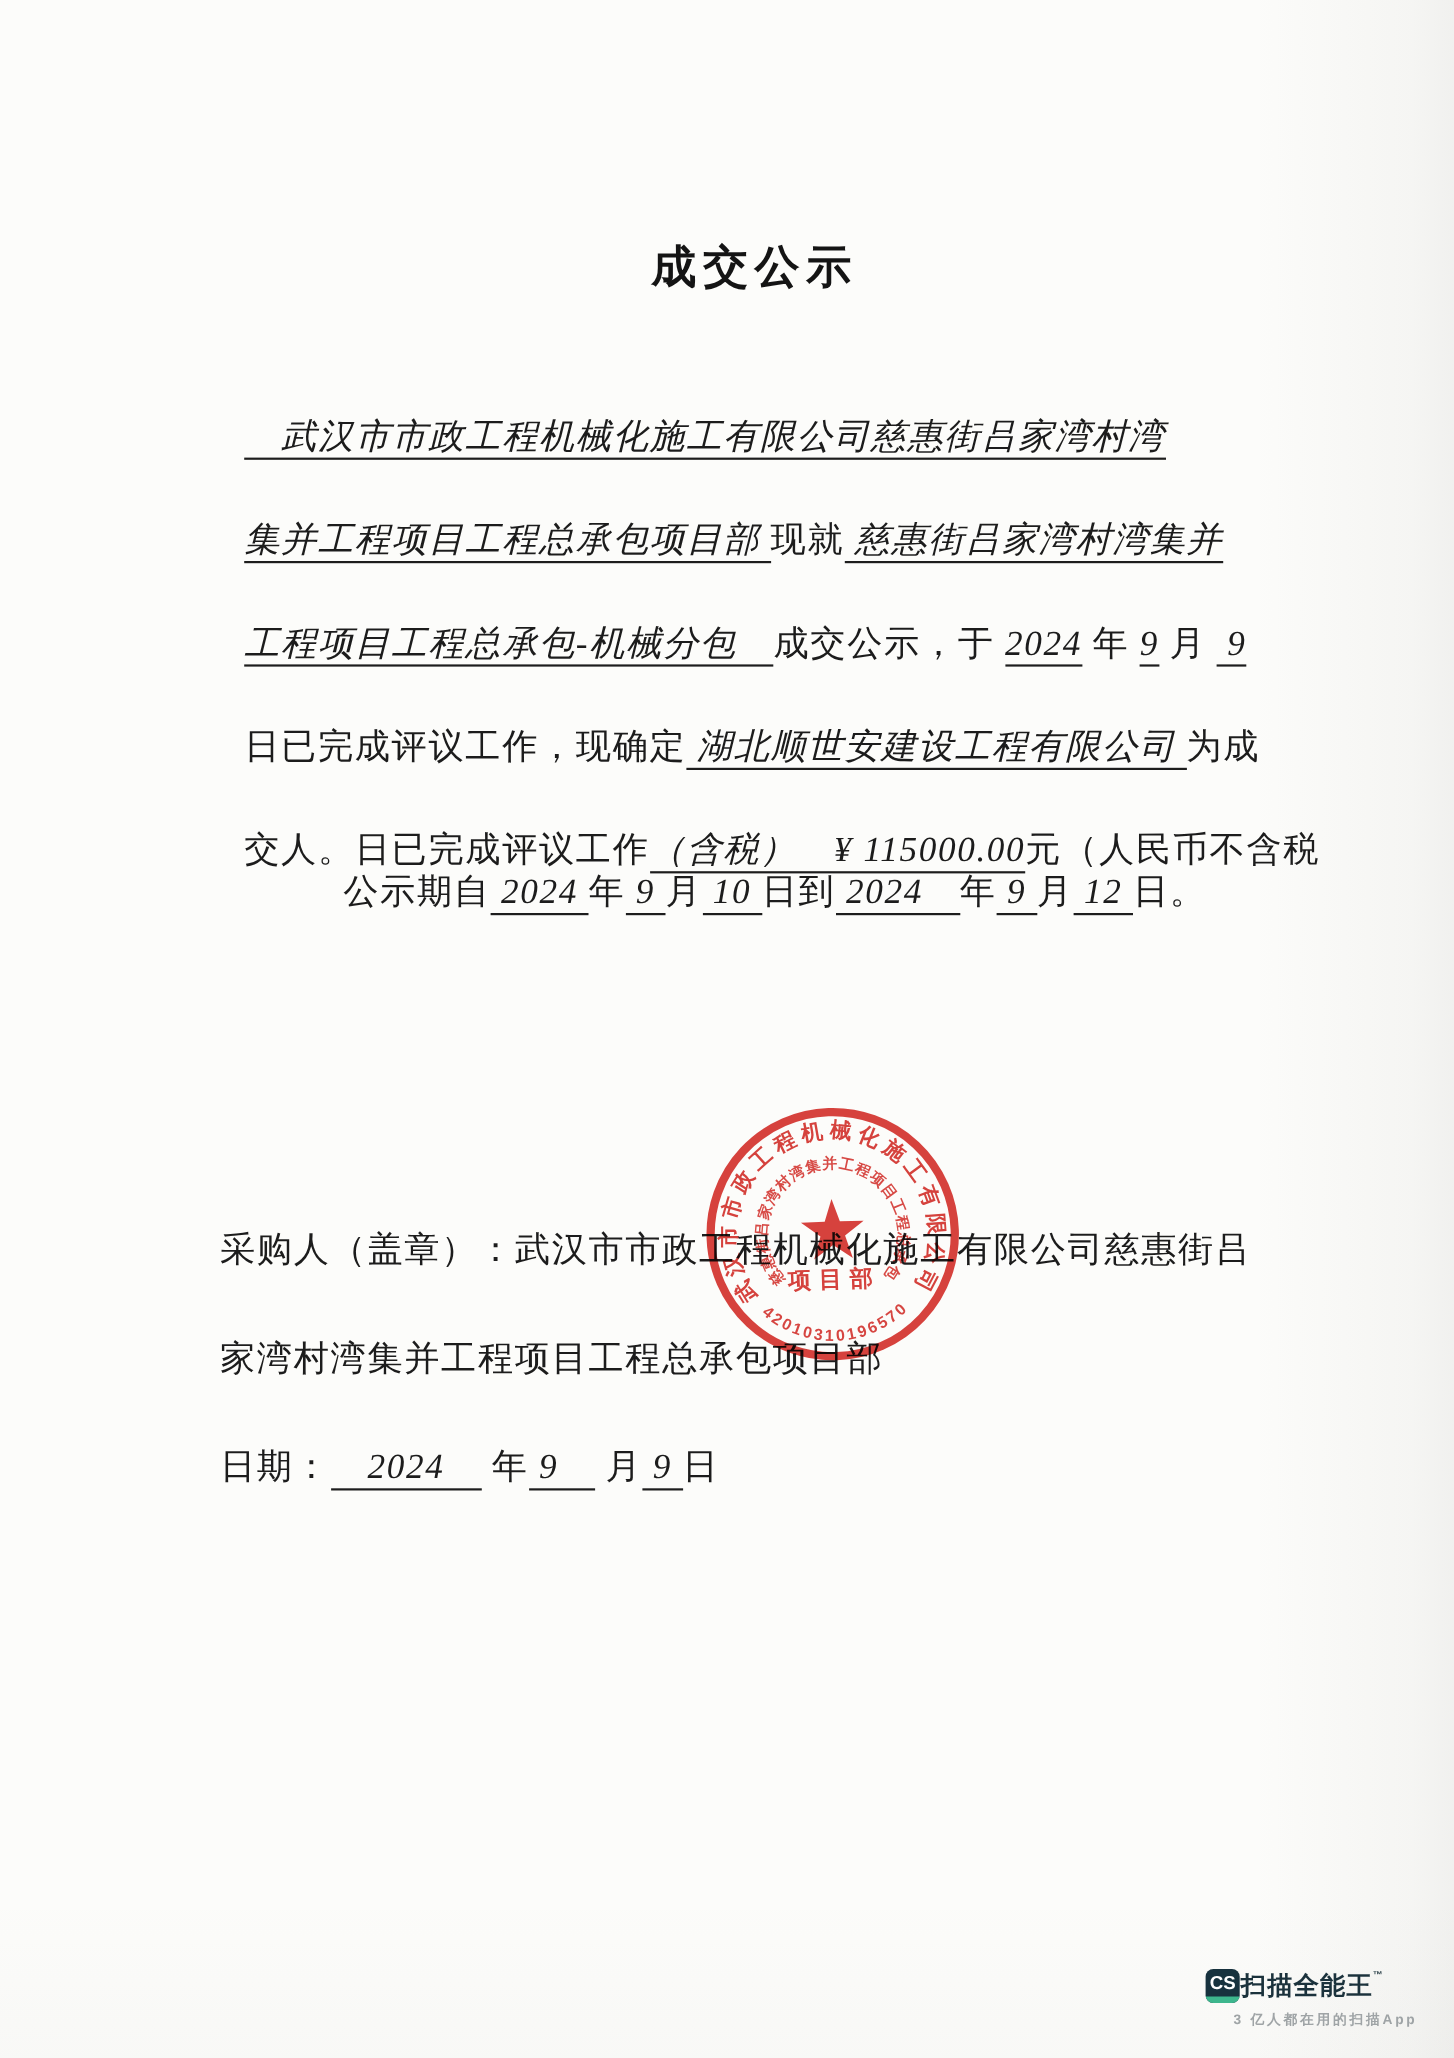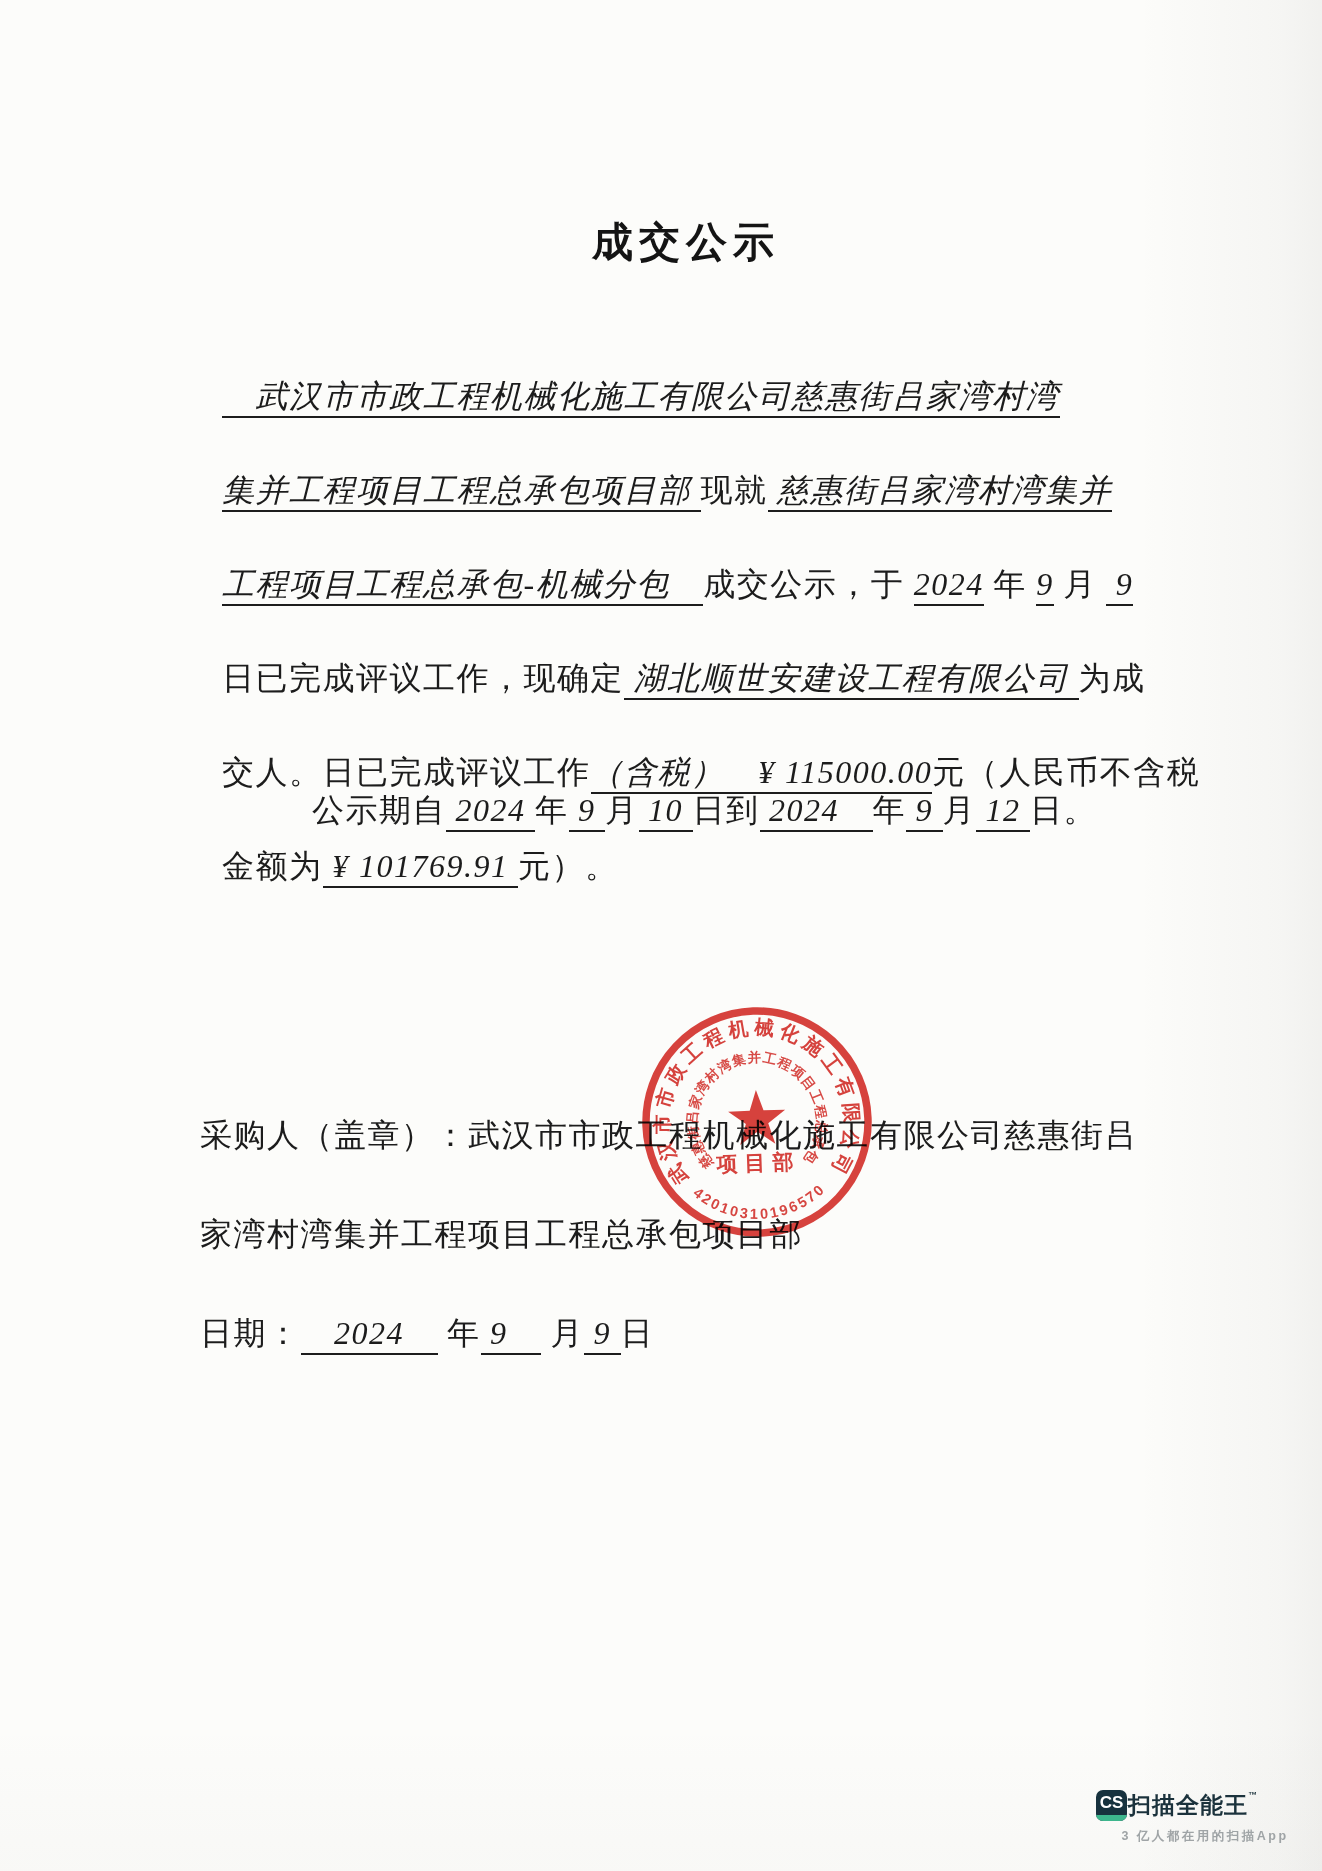--- a/index.html
+++ b/index.html
@@ -64,21 +64,20 @@
 <div id="page">
 
   <div class="doc-title">成交公示</div>
 
   <div id="para-main" class="para">
     <div class="line"><span class="u">　武汉市市政工程机械化施工有限公司慈惠街吕家湾村湾</span></div>
     <div class="line"><span class="u">集并工程项目工程总承包项目部 </span><span>现就</span><span class="u"> 慈惠街吕家湾村湾集并</span></div>
     <div class="line"><span class="u">工程项目工程总承包-机械分包　</span><span>成交公示，于 </span><span class="u">2024</span><span> 年 </span><span class="u">9</span><span> 月 </span><span class="u"> 9</span></div>
     <div class="line"><span>日已完成评议工作，现确定</span><span class="u"> 湖北顺世安建设工程有限公司 </span><span>为成</span></div>
     <div class="line"><span>交人。日已完成评议工作</span><span class="u">（含税）　¥ 115000.00</span><span>元（人民币不含税</span></div>
-    <div class="line"><span>金额为</span><span class="u"> ¥ 101769.91 </span><span>元）。</span></div>
   </div>
 
   <div id="para-notice" class="para">
     <div class="line"><span>公示期自</span><span class="u"> 2024 </span><span>年</span><span class="u"> 9 </span><span>月</span><span class="u"> 10 </span><span>日到</span><span class="u"> 2024　</span><span>年</span><span class="u"> 9 </span><span>月</span><span class="u"> 12 </span><span>日。</span></div>
   </div>
 
   <div id="sig-block" class="para">
     <div class="line"><span>采购人（盖章）：武汉市市政工程机械化施工有限公司慈惠街吕</span></div>
     <div class="line"><span>家湾村湾集并工程项目工程总承包项目部</span></div>
     <div class="line"><span>日期：</span><span class="u">　2024　</span><span> 年</span><span class="u"> 9　</span><span> 月</span><span class="u"> 9 </span><span>日</span></div>

